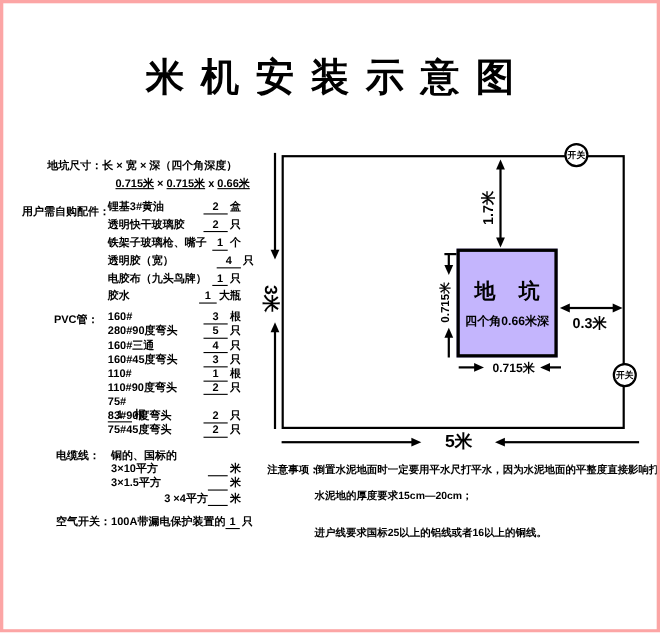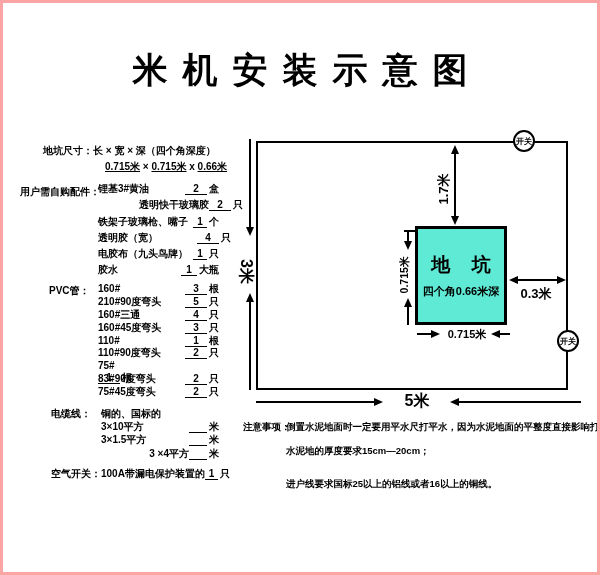--- a/index.html
+++ b/index.html
@@ -22,21 +22,21 @@
   .row .q { display:flex; align-items:flex-start; }
   .qn { display:inline-block; min-width:22px; height:12px; text-align:center; border-bottom:1px solid #000; }
   .qn.blank { min-width:18px; }
   .qu { margin-left:2px; }
   .uv { text-decoration:underline; }
   .pitline2 { position:absolute; left:102px; top:157px; font-size:10px; white-space:nowrap; }
   .breaker { position:absolute; left:48px; top:464px; font-size:10px; white-space:nowrap; }
   
   .room { position:absolute; left:253px; top:138px; width:312px; height:249px; border:2px solid #000; }
   .pit  { position:absolute; left:412px; top:223px; width:92px; height:99px; border:3px solid #000;
-          display:flex; flex-direction:column; align-items:center; justify-content:center; background:#5eead4; }
+          display:flex; flex-direction:column; align-items:center; justify-content:center; background:#c4b5fd; }
   .pit-title { font-size:19px; letter-spacing:8px; text-indent:8px; white-space:nowrap; }
   .pit-sub { font-size:11px; margin-top:6px; white-space:nowrap; }
   .switch { position:absolute; width:22px; height:22px; border:2px solid #000; border-radius:50%;
             background:#fff; display:flex; align-items:center; justify-content:center;
             font-size:8px; z-index:5; white-space:nowrap; }
   .vline { position:absolute; width:2px; background:#000; }
   .hline { position:absolute; height:2px; background:#000; }
   .ar { position:absolute; width:0; height:0; }
   .ar.up    { border-left:4px solid transparent; border-right:4px solid transparent; border-bottom:9px solid #000; }
   .ar.down  { border-left:4px solid transparent; border-right:4px solid transparent; border-top:9px solid #000; }
@@ -65,21 +65,21 @@
 
   <div class="lbl" style="left:17px; top:182px;">用户需自购配件：</div>
   <div class="rows" style="left:95px; top:180px; width:121px;">
     <div class="row" style="height:16.3px;">
         <span>锂基3#黄油</span>
         <span class="q">
           <span class="qn">2</span>
           <span class="qu">盒</span>
         </span>
       </div>
-    <div class="row" style="height:16.3px;margin-left:41px;">
+    <div class="row" style="height:16.3px;">
         <span>透明快干玻璃胶</span>
         <span class="q">
           <span class="qn">2</span>
           <span class="qu">只</span>
         </span>
       </div>
     <div class="row" style="height:16.3px;">
         <span>铁架子玻璃枪、嘴子</span>
         <span class="q">
           <span class="qn" style="min-width:14px;">1</span>
@@ -112,21 +112,21 @@
   <div class="lbl" style="left:46px; top:281px;">PVC管：</div>
   <div class="rows" style="left:95px; top:280px; width:121px;">
     <div class="row" style="height:12.9px;">
         <span>160#</span>
         <span class="q">
           <span class="qn">3</span>
           <span class="qu">根</span>
         </span>
       </div>
     <div class="row" style="height:12.9px;">
-        <span>210#90度弯头</span>
+        <span>280#90度弯头</span>
         <span class="q">
           <span class="qn">5</span>
           <span class="qu">只</span>
         </span>
       </div>
     <div class="row" style="height:12.9px;">
         <span>160#三通</span>
         <span class="q">
           <span class="qn">4</span>
           <span class="qu">只</span>

